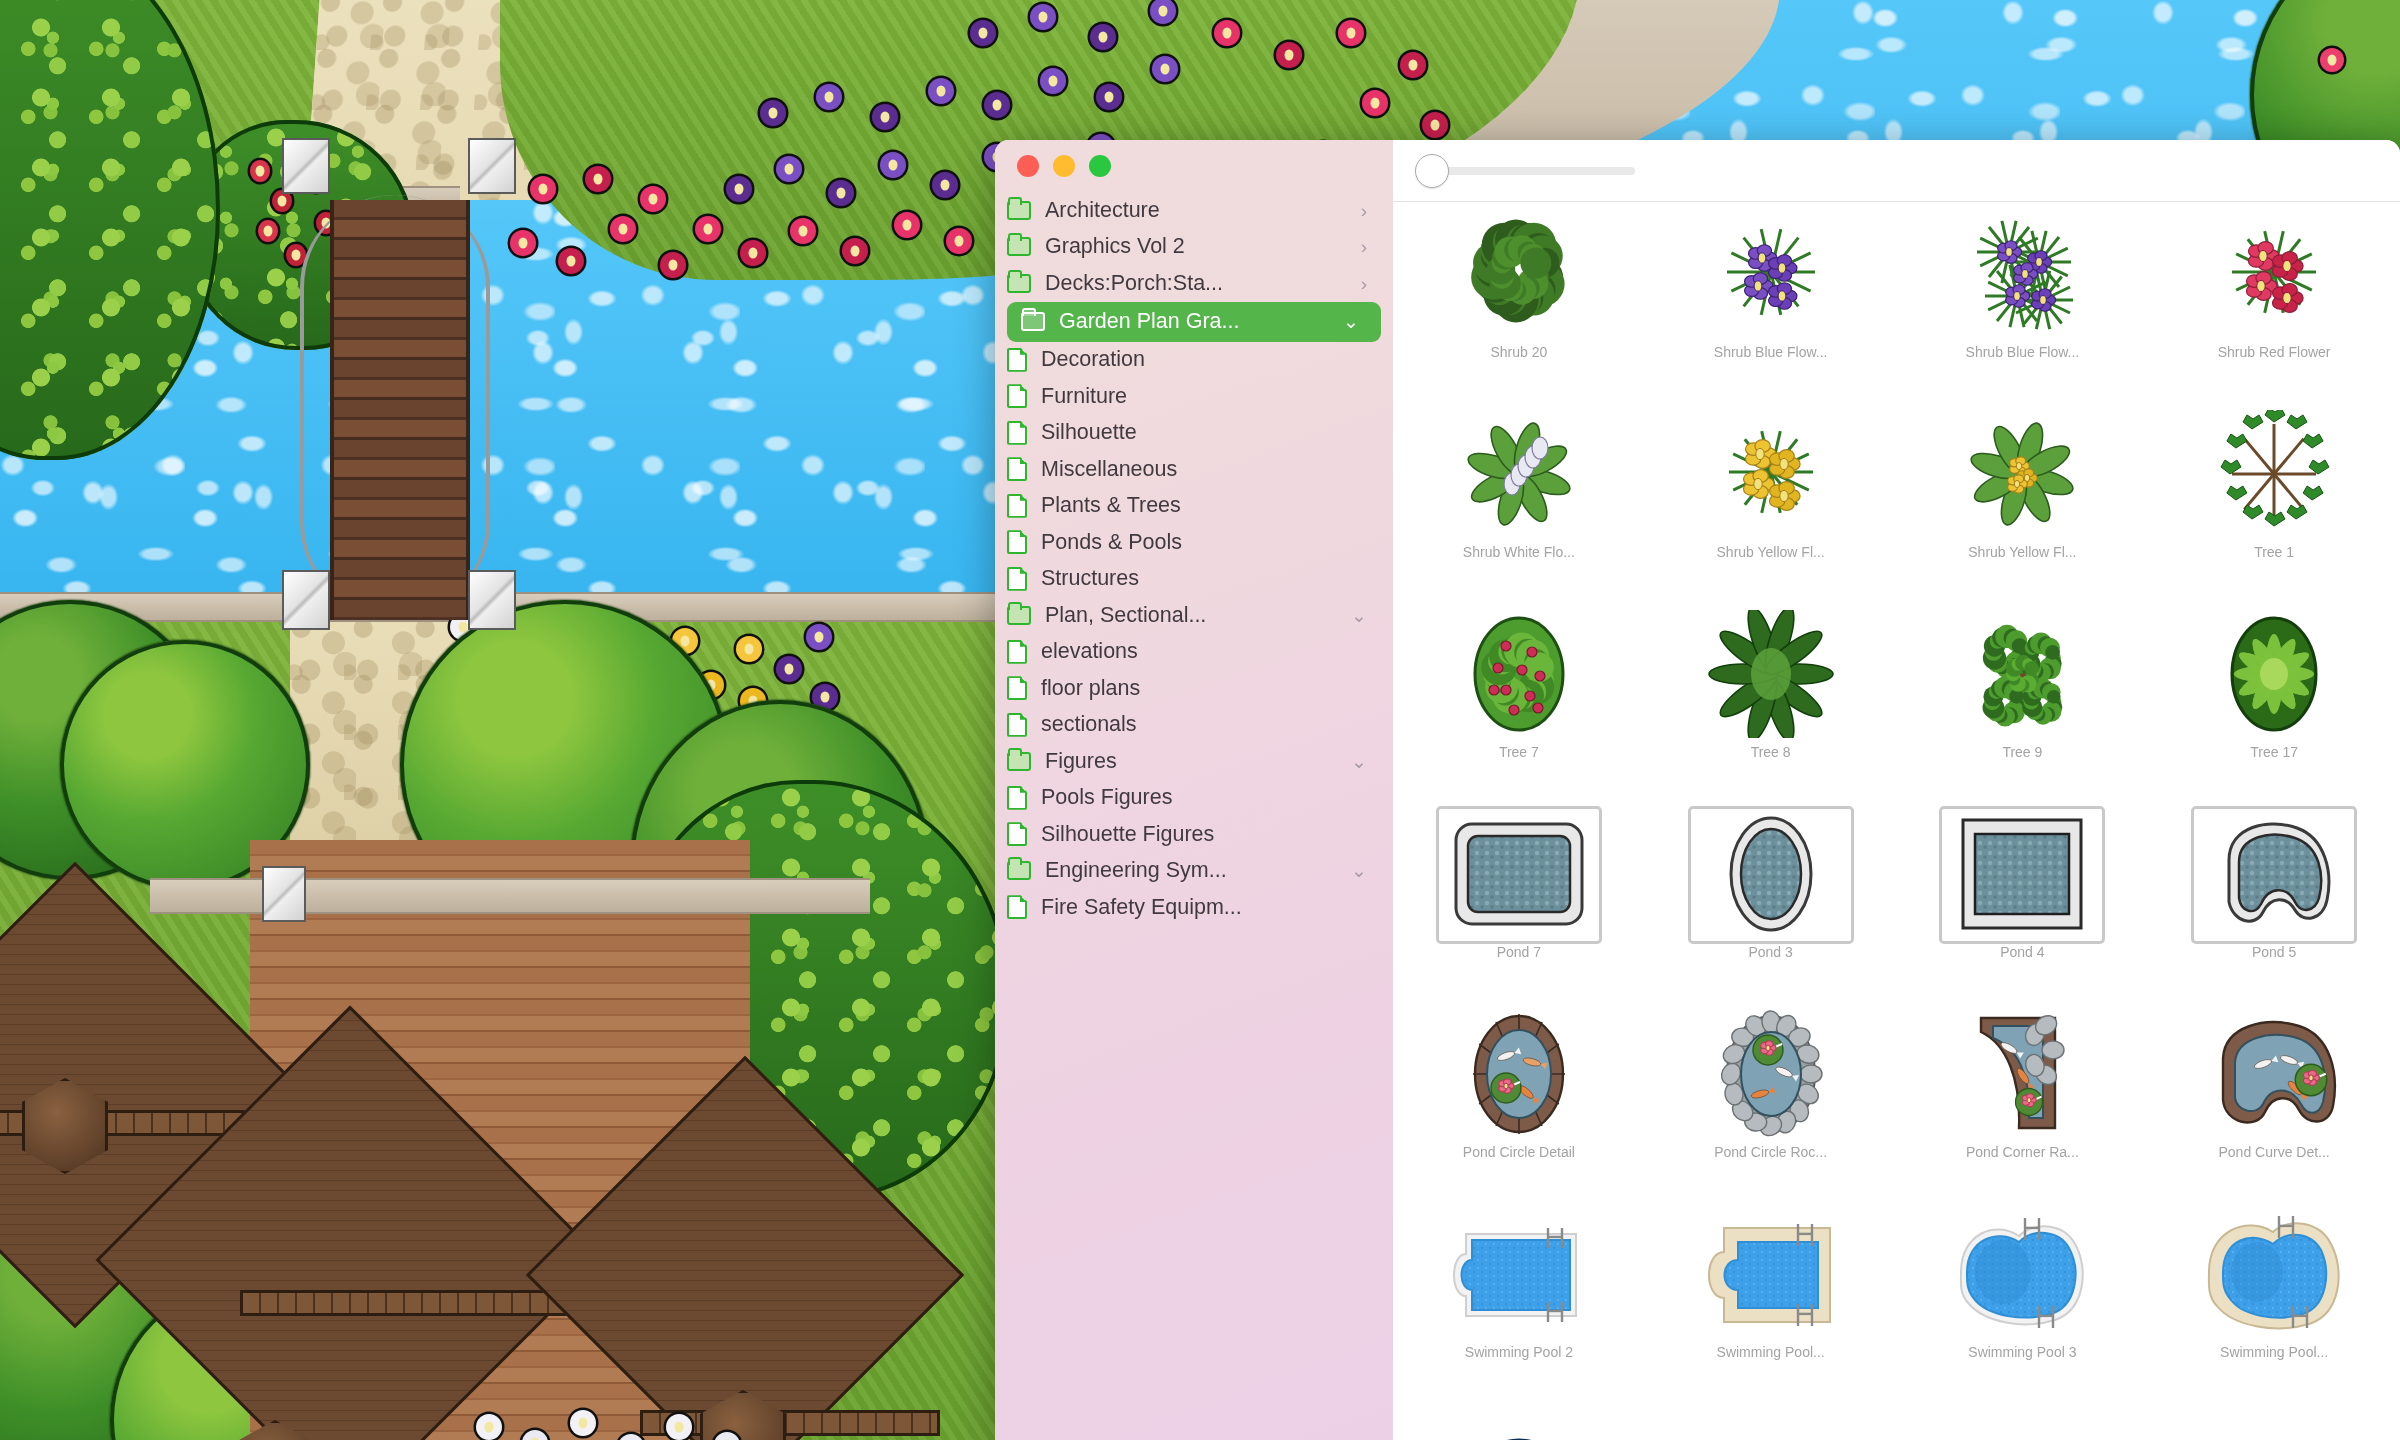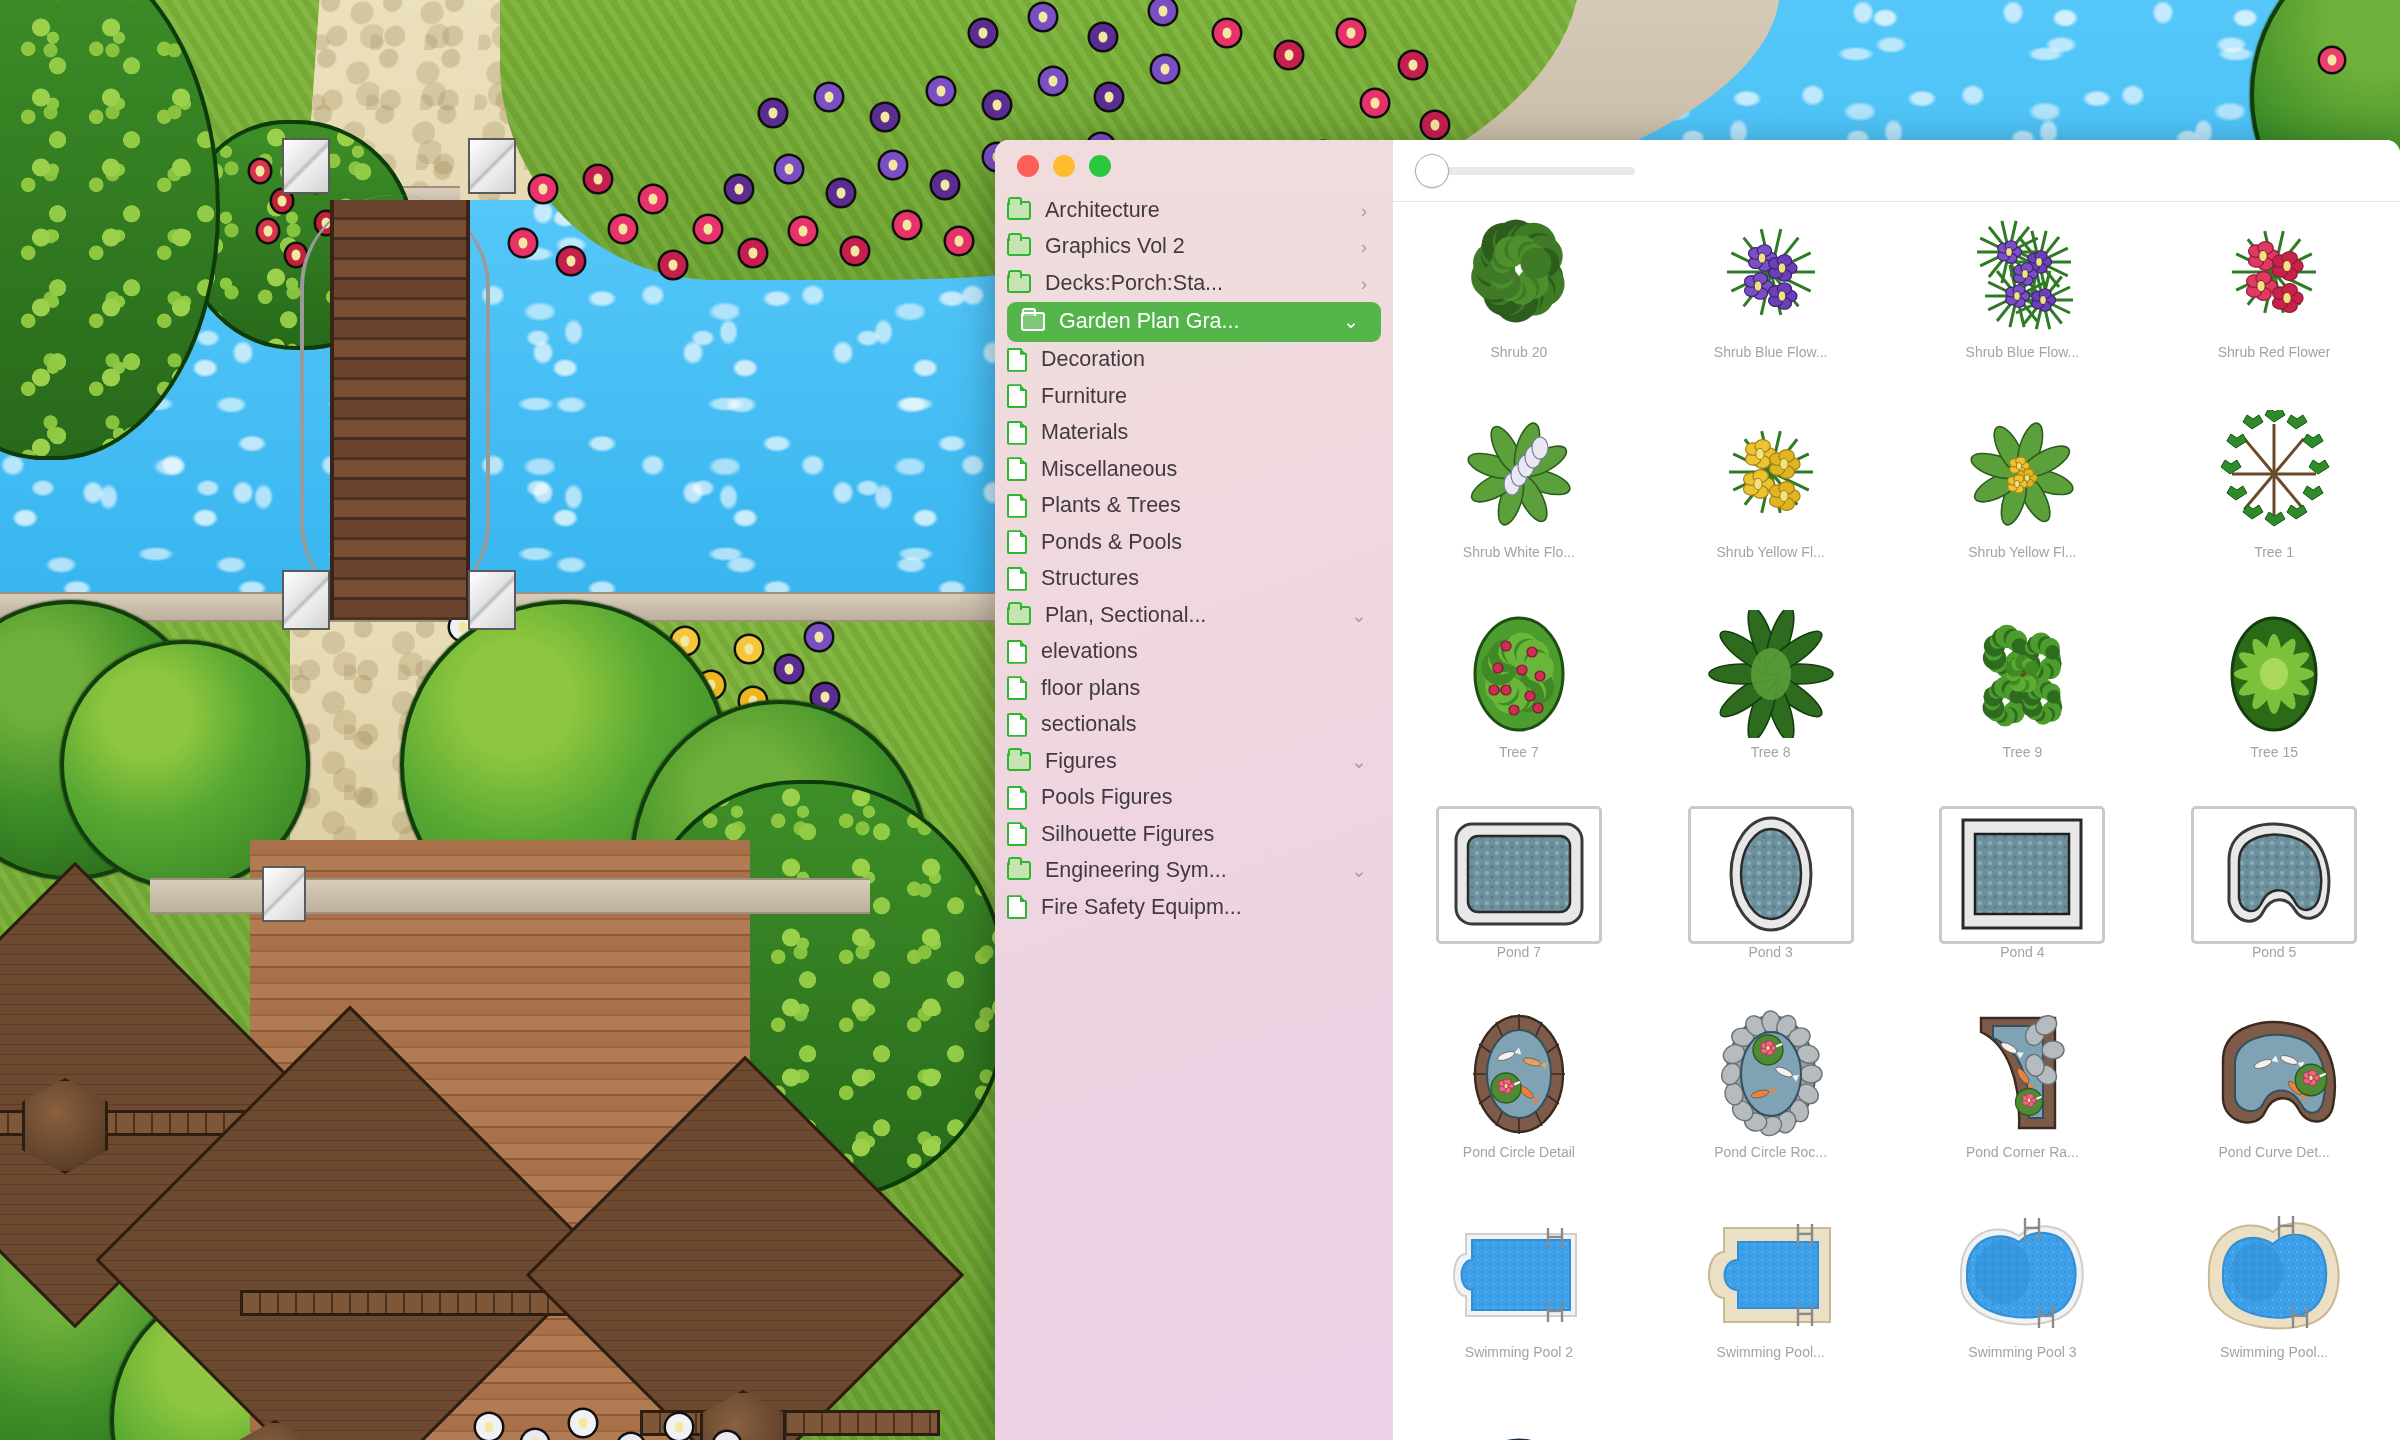--- a/index.html
+++ b/index.html
@@ -437,21 +437,21 @@
         <div class="row child">
           <span class="doc-ic"></span>
           <span class="label">Decoration</span>
         </div>
         <div class="row child">
           <span class="doc-ic"></span>
           <span class="label">Furniture</span>
         </div>
         <div class="row child">
           <span class="doc-ic"></span>
-          <span class="label">Materials</span>
+          <span class="label">Silhouette</span>
         </div>
         <div class="row child">
           <span class="doc-ic"></span>
           <span class="label">Miscellaneous</span>
         </div>
         <div class="row child">
           <span class="doc-ic"></span>
           <span class="label">Plants &amp; Trees</span>
         </div>
         <div class="row child">
@@ -1029,21 +1029,21 @@
               <ellipse cx="75" cy="64" rx="9" ry="40" fill="#7cc23c" opacity=".9" transform="rotate(150 75 64)"></ellipse>
               <ellipse cx="75" cy="64" rx="9" ry="40" fill="#7cc23c" opacity=".9" transform="rotate(180 75 64)"></ellipse>
               <ellipse cx="75" cy="64" rx="9" ry="40" fill="#7cc23c" opacity=".9" transform="rotate(210 75 64)"></ellipse>
               <ellipse cx="75" cy="64" rx="9" ry="40" fill="#7cc23c" opacity=".9" transform="rotate(240 75 64)"></ellipse>
               <ellipse cx="75" cy="64" rx="9" ry="40" fill="#7cc23c" opacity=".9" transform="rotate(270 75 64)"></ellipse>
               <ellipse cx="75" cy="64" rx="9" ry="40" fill="#7cc23c" opacity=".9" transform="rotate(300 75 64)"></ellipse>
               <ellipse cx="75" cy="64" rx="9" ry="40" fill="#7cc23c" opacity=".9" transform="rotate(330 75 64)"></ellipse>
               <ellipse cx="75" cy="64" rx="14" ry="16" fill="#a8d95c"></ellipse>
             </svg>
           </div>
-          <div class="cap">Tree 15</div>
+          <div class="cap">Tree 17</div>
         </div>
         <div class="cell">
           <div class="thumb">
             <svg class="art" viewBox="0 0 150 128">
               <defs>
                 <pattern id="p1" width="10" height="10" patternUnits="userSpaceOnUse">
                   <rect width="10" height="10" fill="#6d909d"></rect>
                   <circle cx="3" cy="3" r="2.2" fill="#8fb0ba" opacity=".8"></circle>
                   <circle cx="8" cy="7" r="1.8" fill="#56757f" opacity=".7"></circle>
                 </pattern>

